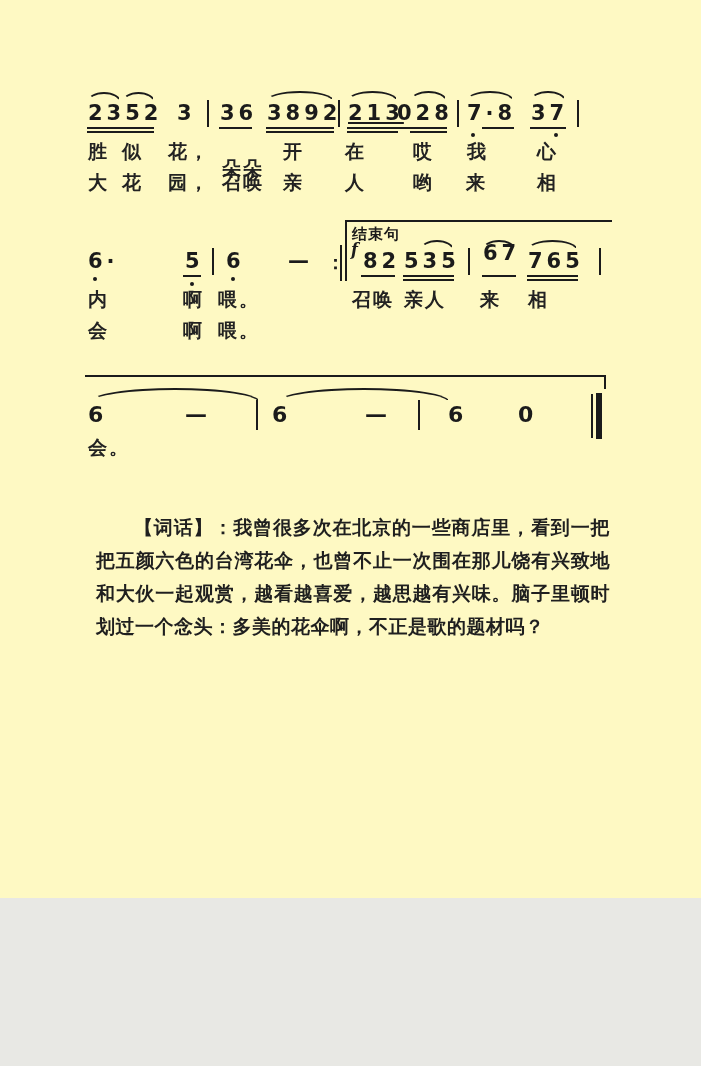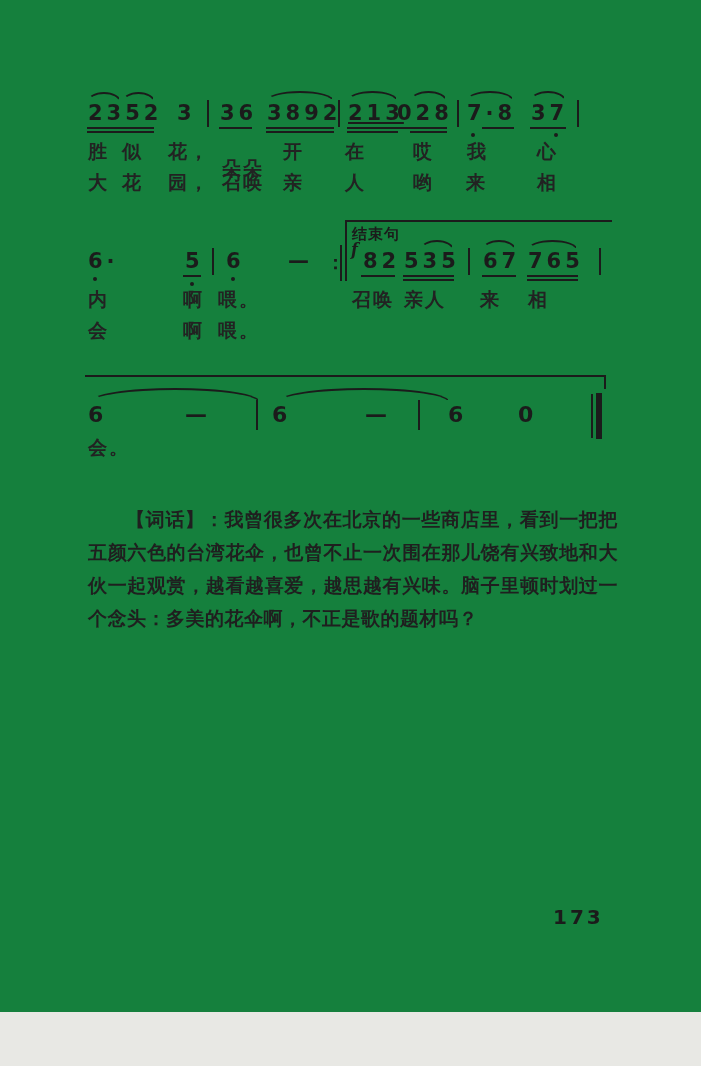--- a/index.html
+++ b/index.html
@@ -1,18 +1,18 @@
 <!DOCTYPE html>
 <html><head>
 <meta charset="utf-8">
 <style>
   html,body{margin:0;padding:0;background:#e8e8e4;}
   #sheet{
-    position:relative;width:701px;height:1012px;margin:0 auto;
-    background:#15803d;overflow:hidden;
+    position:relative;width:701px;height:898px;margin:0 auto;
+    background:#fef9c3;overflow:hidden;
     font-family:"Liberation Sans","DejaVu Sans",sans-serif;
     color:#1b1b1b;
   }
   .note{
     position:absolute;font-family:"DejaVu Sans","Liberation Sans",sans-serif;
     font-weight:bold;font-size:21px;letter-spacing:4px;white-space:nowrap;color:#1b1b1b;
   }
   .note.big{font-size:22px;}
   .lyr{
     position:absolute;font-size:19px;font-weight:bold;letter-spacing:2px;
@@ -29,21 +29,21 @@
   .dot{position:absolute;width:4px;height:4px;border-radius:50%;background:#1b1b1b;}
   .hline{position:absolute;height:2px;background:#1b1b1b;}
   .vline{position:absolute;width:2px;background:#1b1b1b;}
   .small-label{position:absolute;font-size:15px;font-weight:bold;letter-spacing:1px;color:#1b1b1b;}
   .dyn{
     position:absolute;font-size:16px;font-style:italic;font-weight:bold;
     font-family:"DejaVu Serif","Liberation Serif",serif;color:#1b1b1b;
   }
   #prose{position:absolute;left:84px;top:499px;width:538px;}
   #prose p{
-    margin:4px;font-size:19px;line-height:33px;font-weight:bold;
+    margin:12px;font-size:19px;line-height:33px;font-weight:bold;
     letter-spacing:0.5px;text-indent:2em;text-align:justify;color:#1f1f1f;
   }
   #page-num{
     position:absolute;left:553px;top:905px;font-size:20px;font-weight:bold;
     letter-spacing:3px;font-family:"DejaVu Sans","Liberation Sans",sans-serif;color:#1b1b1b;
   }
 </style>
 </head>
 <body>
 
@@ -139,21 +139,21 @@
   <div class="ul" style="left:361px;top:275px;width:34px;"></div>
 
   <div class="slur" style="left:420px;top:240px;width:34px;"></div>
   <span class="note" style="left:404px;top:249px;">535</span>
   <div class="ul" style="left:403px;top:275px;width:51px;"></div>
   <div class="ul" style="left:403px;top:279px;width:51px;"></div>
 
   <div class="bar" style="left:468px;top:248px;height:27px;"></div>
 
   <div class="slur" style="left:482px;top:240px;width:34px;"></div>
-  <span class="note" style="left:483px;top:249px;">67</span>
+  <span class="note" style="left:483px;top:241px;">67</span>
   <div class="ul" style="left:482px;top:275px;width:34px;"></div>
 
   <div class="slur" style="left:527px;top:240px;width:51px;"></div>
   <span class="note" style="left:528px;top:249px;">765</span>
   <div class="ul" style="left:527px;top:275px;width:51px;"></div>
   <div class="ul" style="left:527px;top:279px;width:51px;"></div>
 
   <div class="bar" style="left:599px;top:248px;height:27px;"></div>
 
   <span class="lyr" style="left:88px;top:287px;">内</span>

